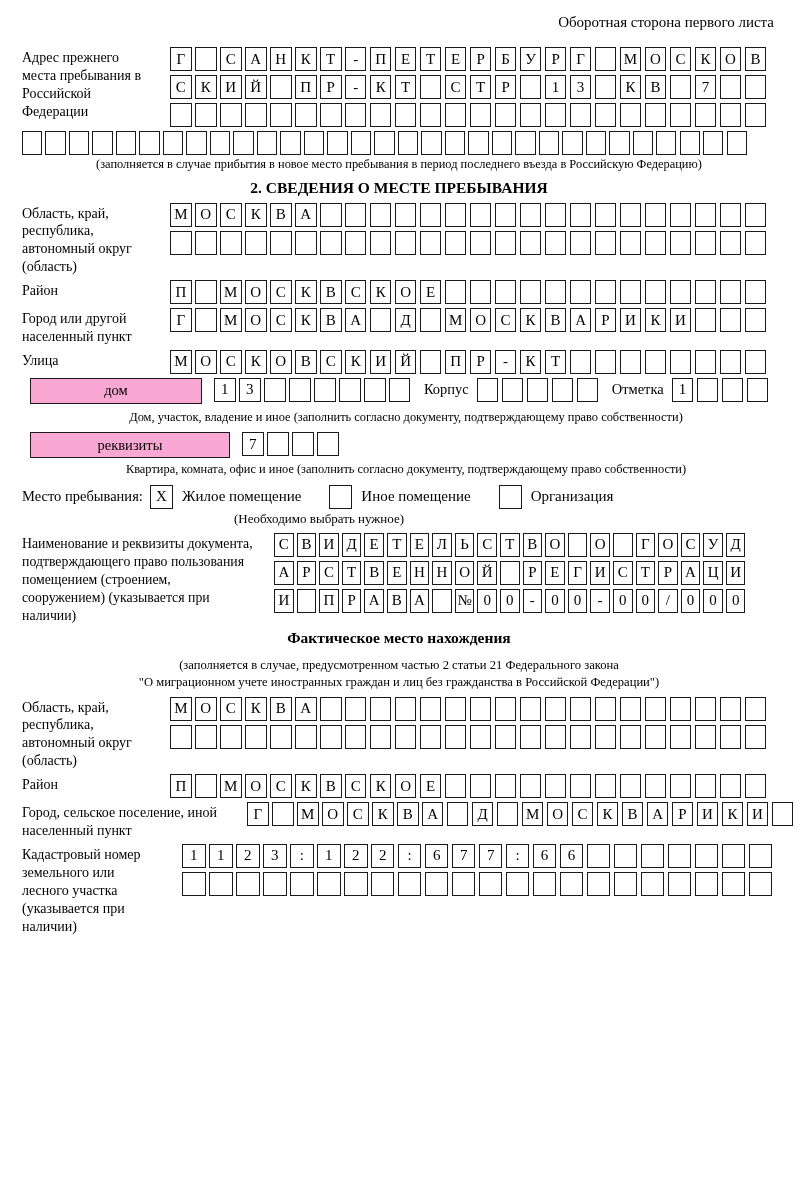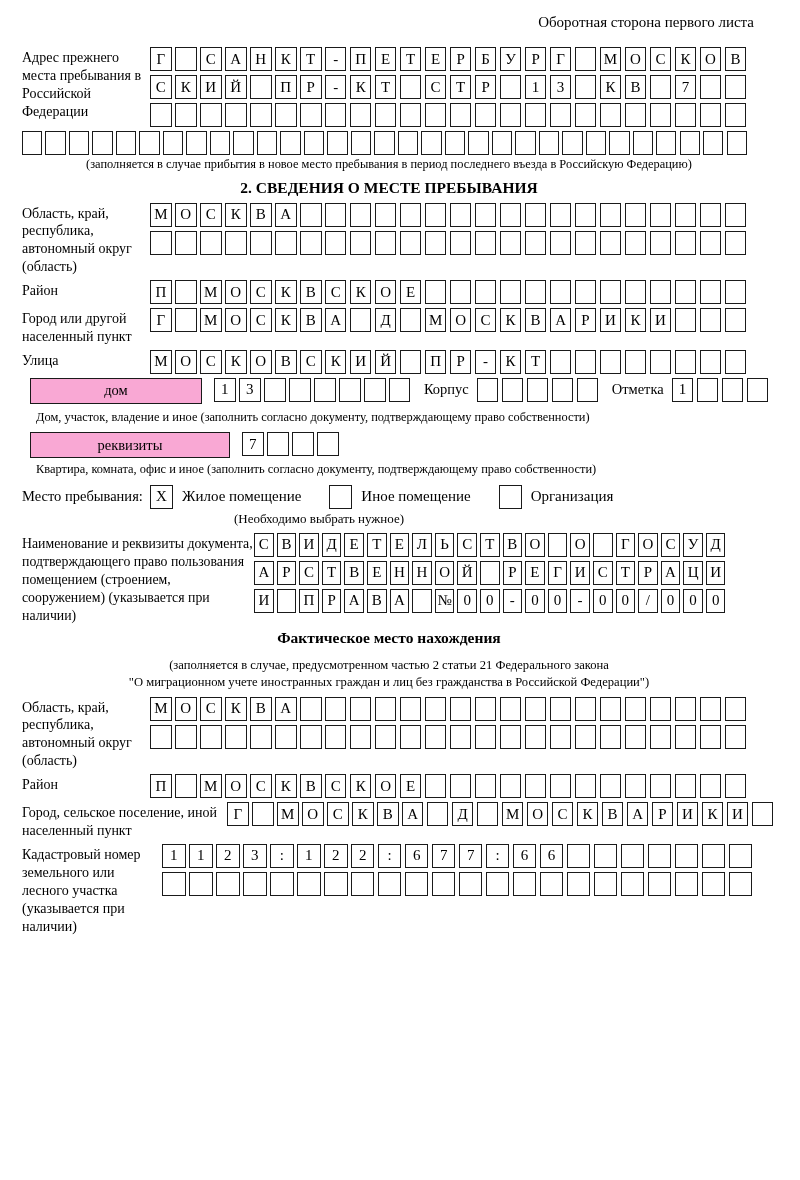--- a/index.html
+++ b/index.html
@@ -1,45 +1,45 @@
 <!DOCTYPE html>
 <html><head>
 <meta charset="utf-8">
 <style>
   html,body{margin:0;padding:0;background:#ffffff;}
   body{
     width:800px;height:1180px;overflow:hidden;position:relative;
     font-family:"Liberation Serif","DejaVu Serif",serif;
     color:#000;
   }
-  .page{padding:12px 44px 0 22px;}
+  .page{padding:12px 24px 0 22px;}
 
   .header-note{text-align:right;font-size:15px;margin:2px 2px 16px 0;}
 
-  .field{display:flex;align-items:flex-start;margin-bottom:4px;}
+  .field{display:flex;align-items:flex-start;margin-bottom:4px;gap:20px;}
   .flabel{width:128px;flex:none;font-size:14px;line-height:1.28;padding-top:2px;}
   .flabel.wide{width:205px;}
   .flabel.cad{width:140px;}
   .rows{display:flex;flex-direction:column;}
   .cells{display:flex;margin-bottom:4px;}
   .cells:last-child{margin-bottom:0;}
   .cell{
     flex:none;width:21.6px;height:24px;box-sizing:border-box;
     border:1.7px solid #1a1a1a;margin-right:3.4px;
     display:flex;align-items:center;justify-content:center;
     font-size:15px;background:#fff;
   }
   .cells.tight .cell{width:19.6px;margin-right:3px;}
   .cells.wide .cell{width:23.6px;margin-right:3.4px;}
   .fullrow{margin:0 0 2px 0;}
   .fullrow .cell{width:20.4px;margin-right:3.1px;}
 
   .caption{font-size:12.4px;line-height:1.25;}
   .caption.center{text-align:center;margin:1px 0 6px 0;}
-  .caption.left{margin:1px 0 7px 14px;}
+  .caption.left{margin:1px 0 7px 14px;text-align:center;}
 
   .sec-title{text-align:center;font-weight:bold;font-size:15.5px;margin:4px 0 6px 0;}
 
   .house-row{display:flex;align-items:flex-start;margin:2px 0 4px 8px;}
   .titlecell{
     flex:none;box-sizing:border-box;border:1.7px solid #1a1a1a;height:26px;
     display:flex;align-items:center;justify-content:center;font-size:14.5px;background:#f9a8d4;
   }
   .titlecell.house{width:172px;margin-right:12px;}
   .titlecell.apt{width:200px;margin-right:12px;}

